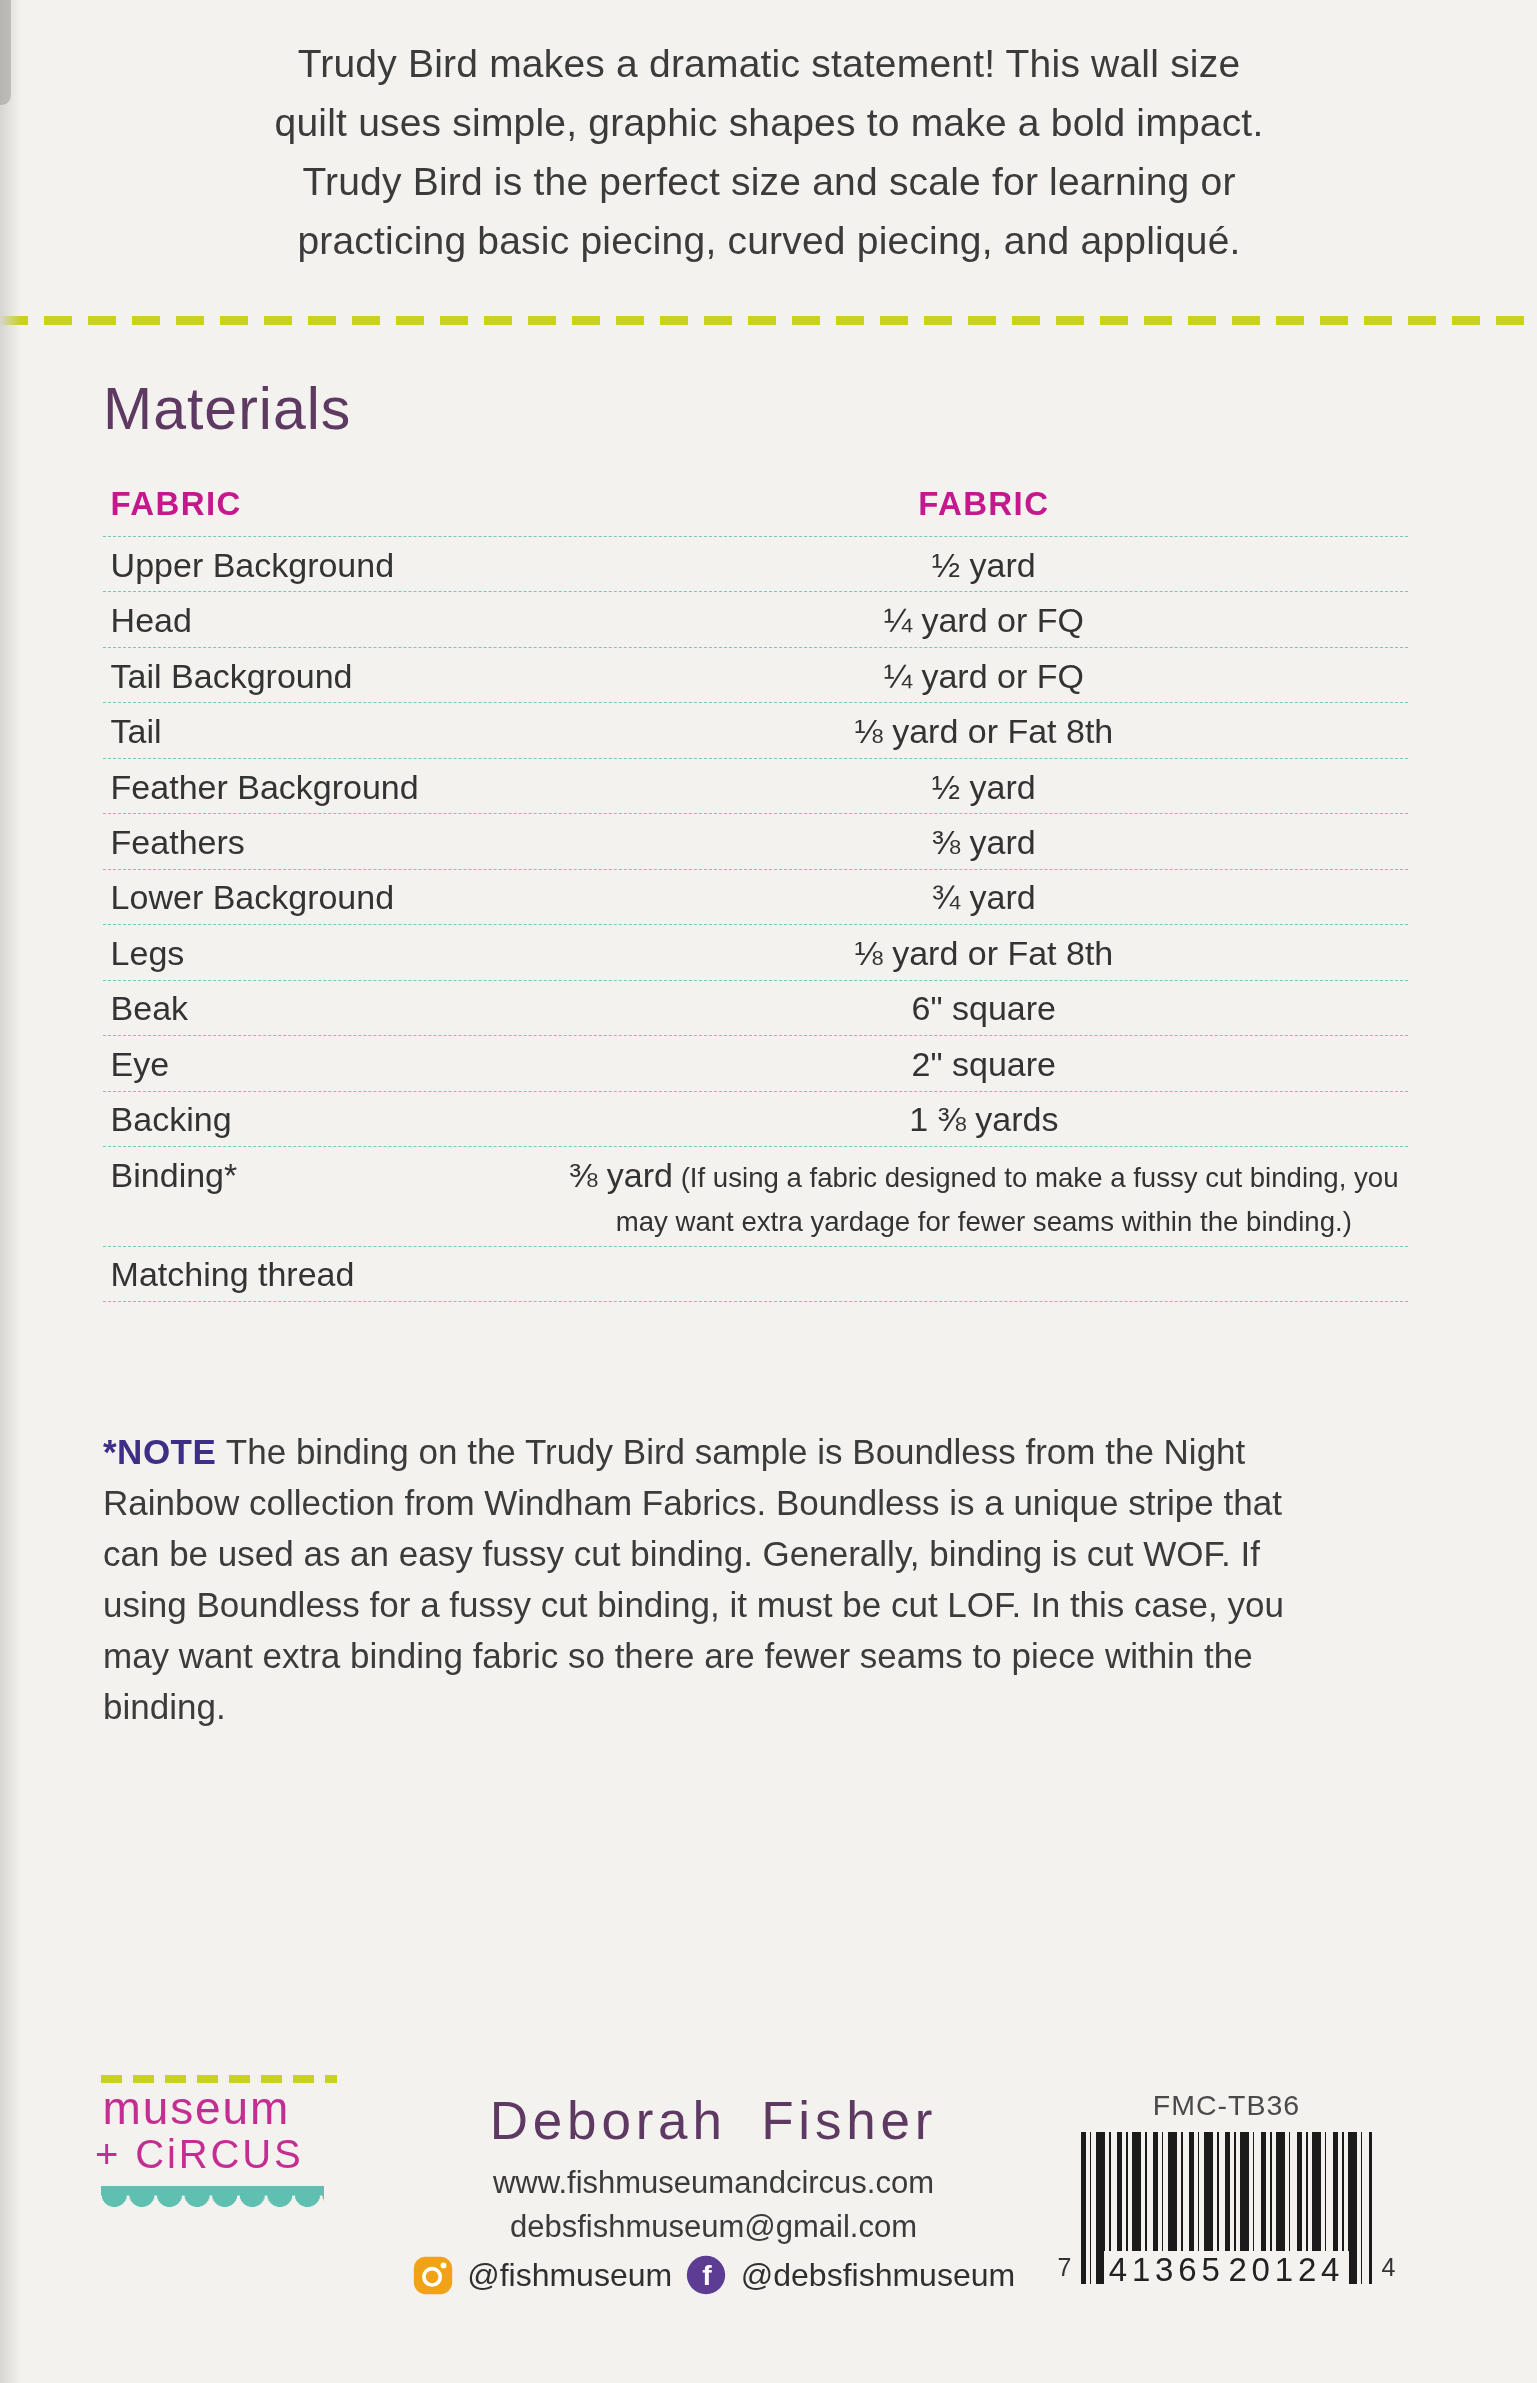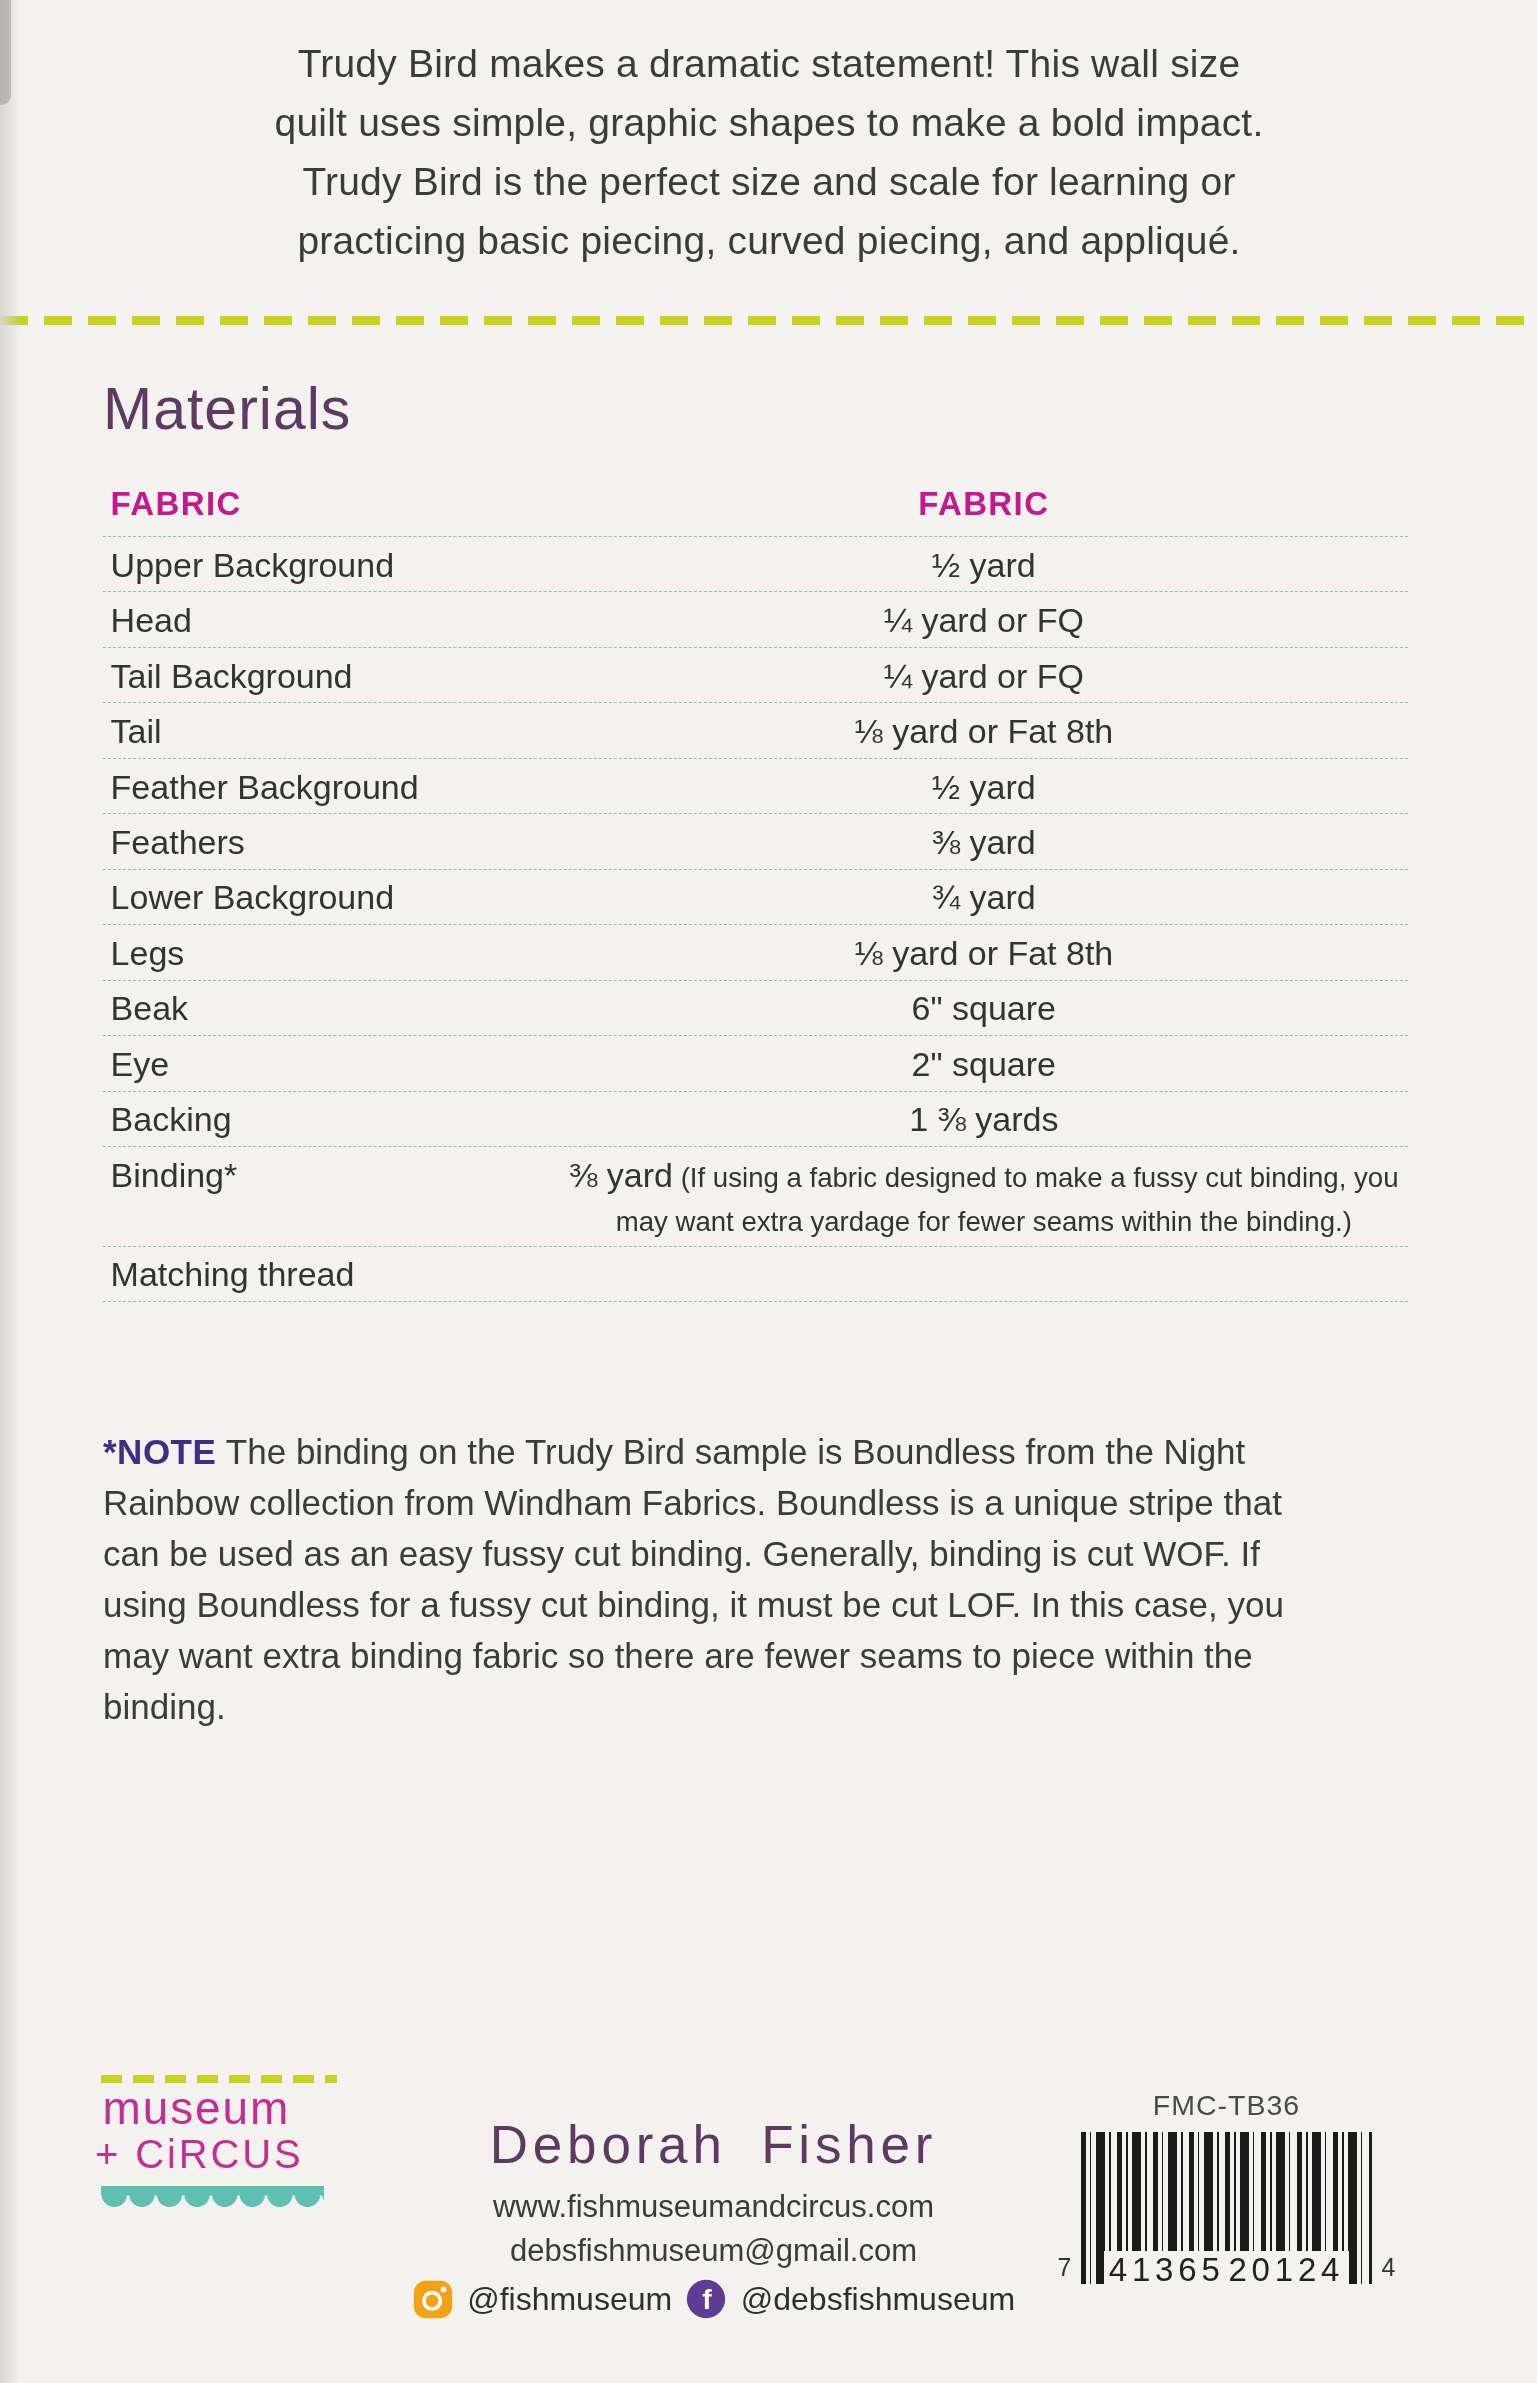--- a/index.html
+++ b/index.html
@@ -52,21 +52,21 @@
   .logo-museum{font-size:46px;line-height:48px;color:var(--logo-magenta);
     letter-spacing:1.9px;margin-top:1.9px;margin-left:9.5px;}
   .logo-circus{font-size:40px;line-height:44px;color:var(--logo-magenta);
     letter-spacing:2.9px;margin-left:1.9px;}
   .logo-scallop{width:223px;height:28.5px;margin:9.5px 0 0 7.6px;
     background-image:linear-gradient(var(--scallop),var(--scallop)),
       radial-gradient(circle at 13.3px 8.6px,var(--scallop) 12.4px,transparent 13px);
     background-size:100% 9.5px,27.6px 28.5px;background-repeat:no-repeat,repeat-x;}
 
   
-  .contact{position:absolute;left:371px;top:2091px;width:685px;text-align:center;color:var(--ink);margin-top:24px;}
+  .contact{position:absolute;left:371px;top:2091px;width:685px;text-align:center;color:var(--ink);}
   .author{font-size:53px;line-height:59px;color:var(--plum);letter-spacing:4.8px;word-spacing:15px;}
   .site{margin-top:15px;font-size:31px;line-height:36px;}
   .mail{margin-top:7.6px;font-size:31px;line-height:36px;}
   .social{margin-top:9.5px;display:flex;justify-content:center;align-items:center;gap:13.3px;font-size:32px;}
   .social .handle{color:#2f2f2f;}
   .icon{display:inline-flex;}
 
   
   .bc-block{position:absolute;left:1046px;top:2089px;width:361px;text-align:center;}
   .sku{font-size:28.5px;color:#4a4a4a;letter-spacing:1px;}

